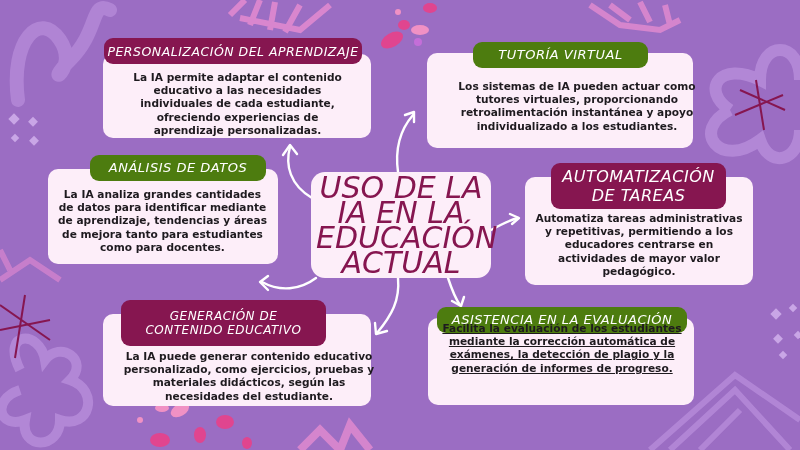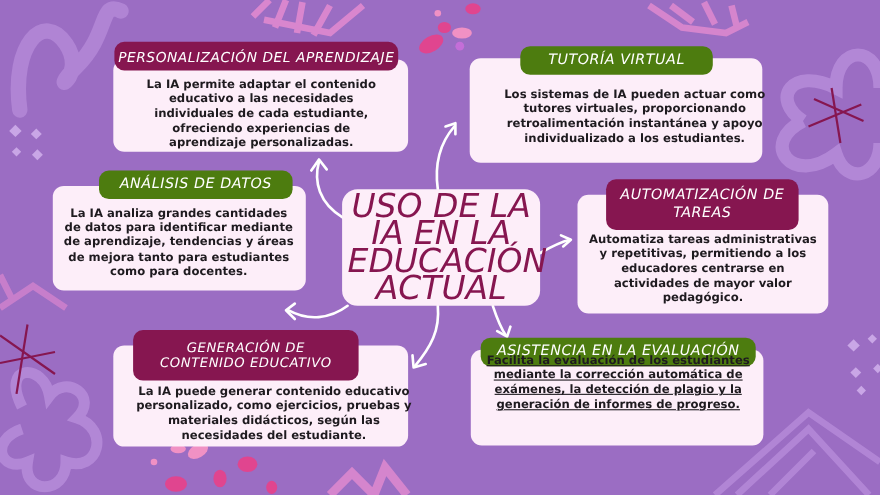--- a/index.html
+++ b/index.html
@@ -105,21 +105,21 @@
 
 <div class="card" style="left:427px;top:53px;width:266px;height:95px;"></div>
 <div class="title pink" style="left:473px;top:42px;width:175px;height:26px;font-size:13px;">TUTORÍA VIRTUAL</div>
 <div class="body" style="left:436px;top:80px;width:250px;margin-left:16px;">Los sistemas de IA pueden actuar como tutores virtuales, proporcionando retroalimentación instantánea y apoyo individualizado a los estudiantes.</div>
 
 <div class="card" style="left:48px;top:169px;width:230px;height:95px;"></div>
 <div class="title pink" style="left:90px;top:155px;width:176px;height:26px;font-size:13px;">ANÁLISIS DE DATOS</div>
 <div class="body" style="left:55px;top:188px;width:215px;">La IA analiza grandes cantidades de datos para identificar mediante de aprendizaje, tendencias y áreas de mejora tanto para estudiantes como para docentes.</div>
 
 <div class="card" style="left:525px;top:177px;width:228px;height:108px;"></div>
-<div class="title dark" style="left:551px;top:163px;width:175px;height:46px;font-size:13px;padding:0 12px;box-sizing:border-box;">AUTOMATIZACIÓN DE TAREAS</div>
+<div class="title dark" style="left:551px;top:163px;width:175px;height:46px;font-size:16px;padding:0 12px;box-sizing:border-box;">AUTOMATIZACIÓN DE TAREAS</div>
 <div class="body" style="left:533px;top:212px;width:212px;">Automatiza tareas administrativas y repetitivas, permitiendo a los educadores centrarse en actividades de mayor valor pedagógico.</div>
 
 <div class="card" style="left:103px;top:314px;width:268px;height:92px;"></div>
 <div class="title dark" style="left:121px;top:300px;width:205px;height:46px;font-size:12px;padding:16px 18px;box-sizing:border-box;">GENERACIÓN DE CONTENIDO EDUCATIVO</div>
 <div class="body" style="left:108px;top:350px;width:258px;margin-left:12px;">La IA puede generar contenido educativo personalizado, como ejercicios, pruebas y materiales didácticos, según las necesidades del estudiante.</div>
 
 <div class="card" style="left:428px;top:318px;width:266px;height:87px;"></div>
 <div class="title pink" style="left:437px;top:307px;width:250px;height:26px;font-size:13px;">ASISTENCIA EN LA EVALUACIÓN</div>
 <div class="body" style="left:436px;top:322px;width:252px;text-decoration:underline;">Facilita la evaluación de los estudiantes mediante la corrección automática de exámenes, la detección de plagio y la generación de informes de progreso.</div>
 

